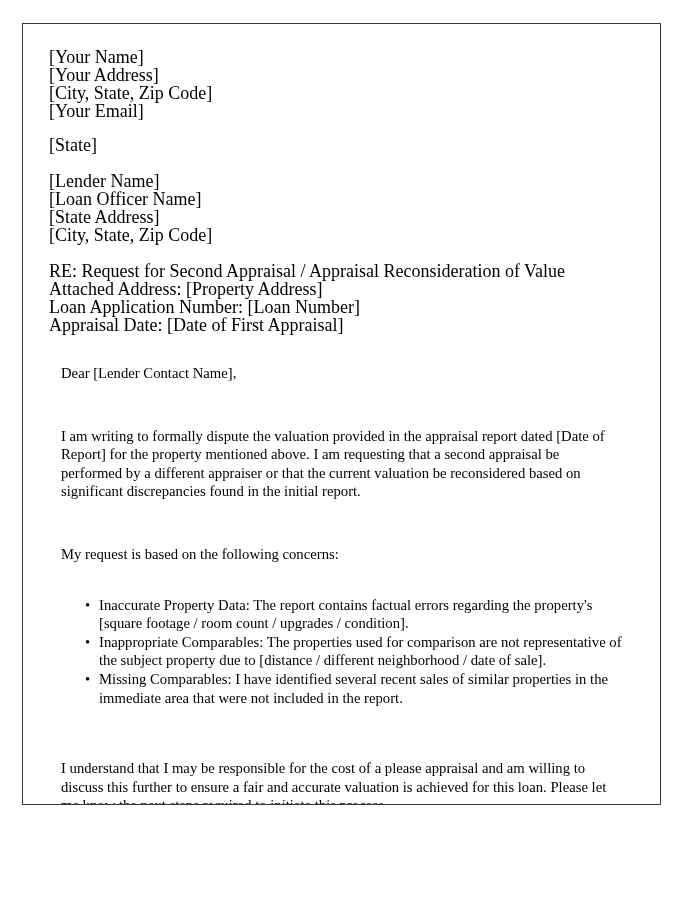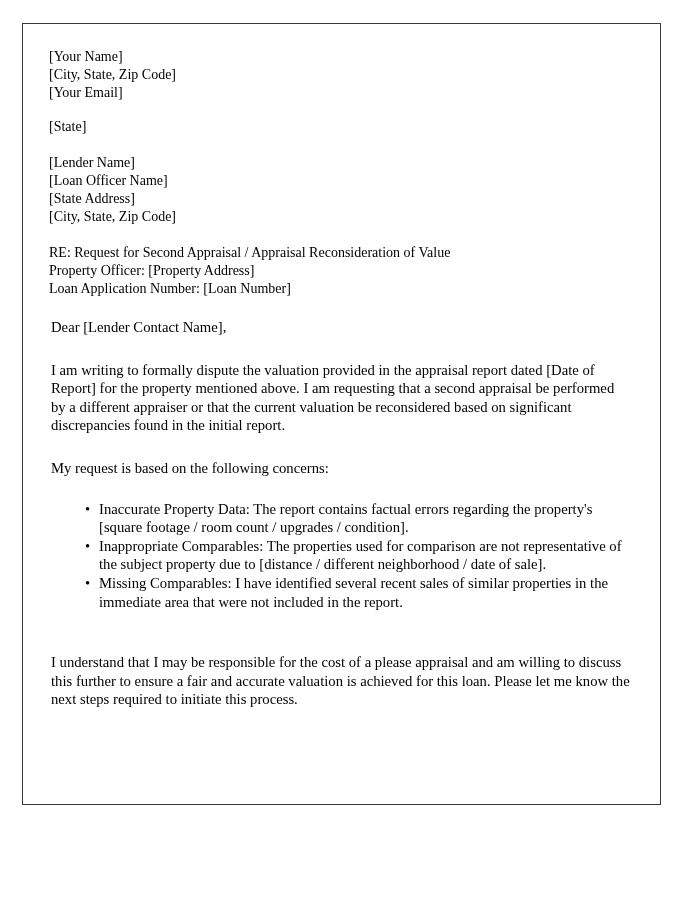--- a/index.html
+++ b/index.html
@@ -29,33 +29,33 @@
   }
 
   .letter-body {
     position: absolute;
     left: 26px;
     top: 24px;
     width: 584px;
   }
 
   .block {
-    font-size: 14px;
+    font-size: 18px;
     line-height: 18px;
   }
 
   .block .line {
     white-space: pre;
   }
 
   .spacer-sm { height: 16px; }
   .spacer-md { height: 18px; }
 
   p.para {
-    margin: 2px;
+    margin: 12px;
     font-size: 14.7px;
     line-height: 18.6px;
     text-align: left;
   }
 
   .para-gap { height: 20px; }
 
   ul.concern-list {
     margin: 0;
     padding: 0 0 0 36px;
@@ -83,20 +83,21 @@
   }
 </style>
 </head>
 <body>
 
 <div class="page-frame">
   <div class="letter-body">
 
     <div class="block">
       <div class="line">[Your Name]</div>
+      <div class="line">[Your Address]</div>
       <div class="line">[City, State, Zip Code]</div>
       <div class="line">[Your Email]</div>
     </div>
 
     <div class="spacer-sm"></div>
 
     <div class="block">
       <div class="line">[State]</div>
     </div>
 
@@ -106,22 +107,23 @@
       <div class="line">[Lender Name]</div>
       <div class="line">[Loan Officer Name]</div>
       <div class="line">[State Address]</div>
       <div class="line">[City, State, Zip Code]</div>
     </div>
 
     <div class="spacer-md"></div>
 
     <div class="block">
       <div class="line">RE: Request for Second Appraisal / Appraisal Reconsideration of Value</div>
-      <div class="line">Property Officer: [Property Address]</div>
+      <div class="line">Attached Address: [Property Address]</div>
       <div class="line">Loan Application Number: [Loan Number]</div>
+      <div class="line">Appraisal Date: [Date of First Appraisal]</div>
     </div>
 
     <div class="spacer-md"></div>
 
     <p class="para">Dear [Lender Contact Name],</p>
 
     <div class="para-gap"></div>
 
     <p class="para">I am writing to formally dispute the valuation provided in the appraisal report dated [Date of Report] for the property mentioned above. I am requesting that a second appraisal be performed by a different appraiser or that the current valuation be reconsidered based on significant discrepancies found in the initial report.</p>
 

